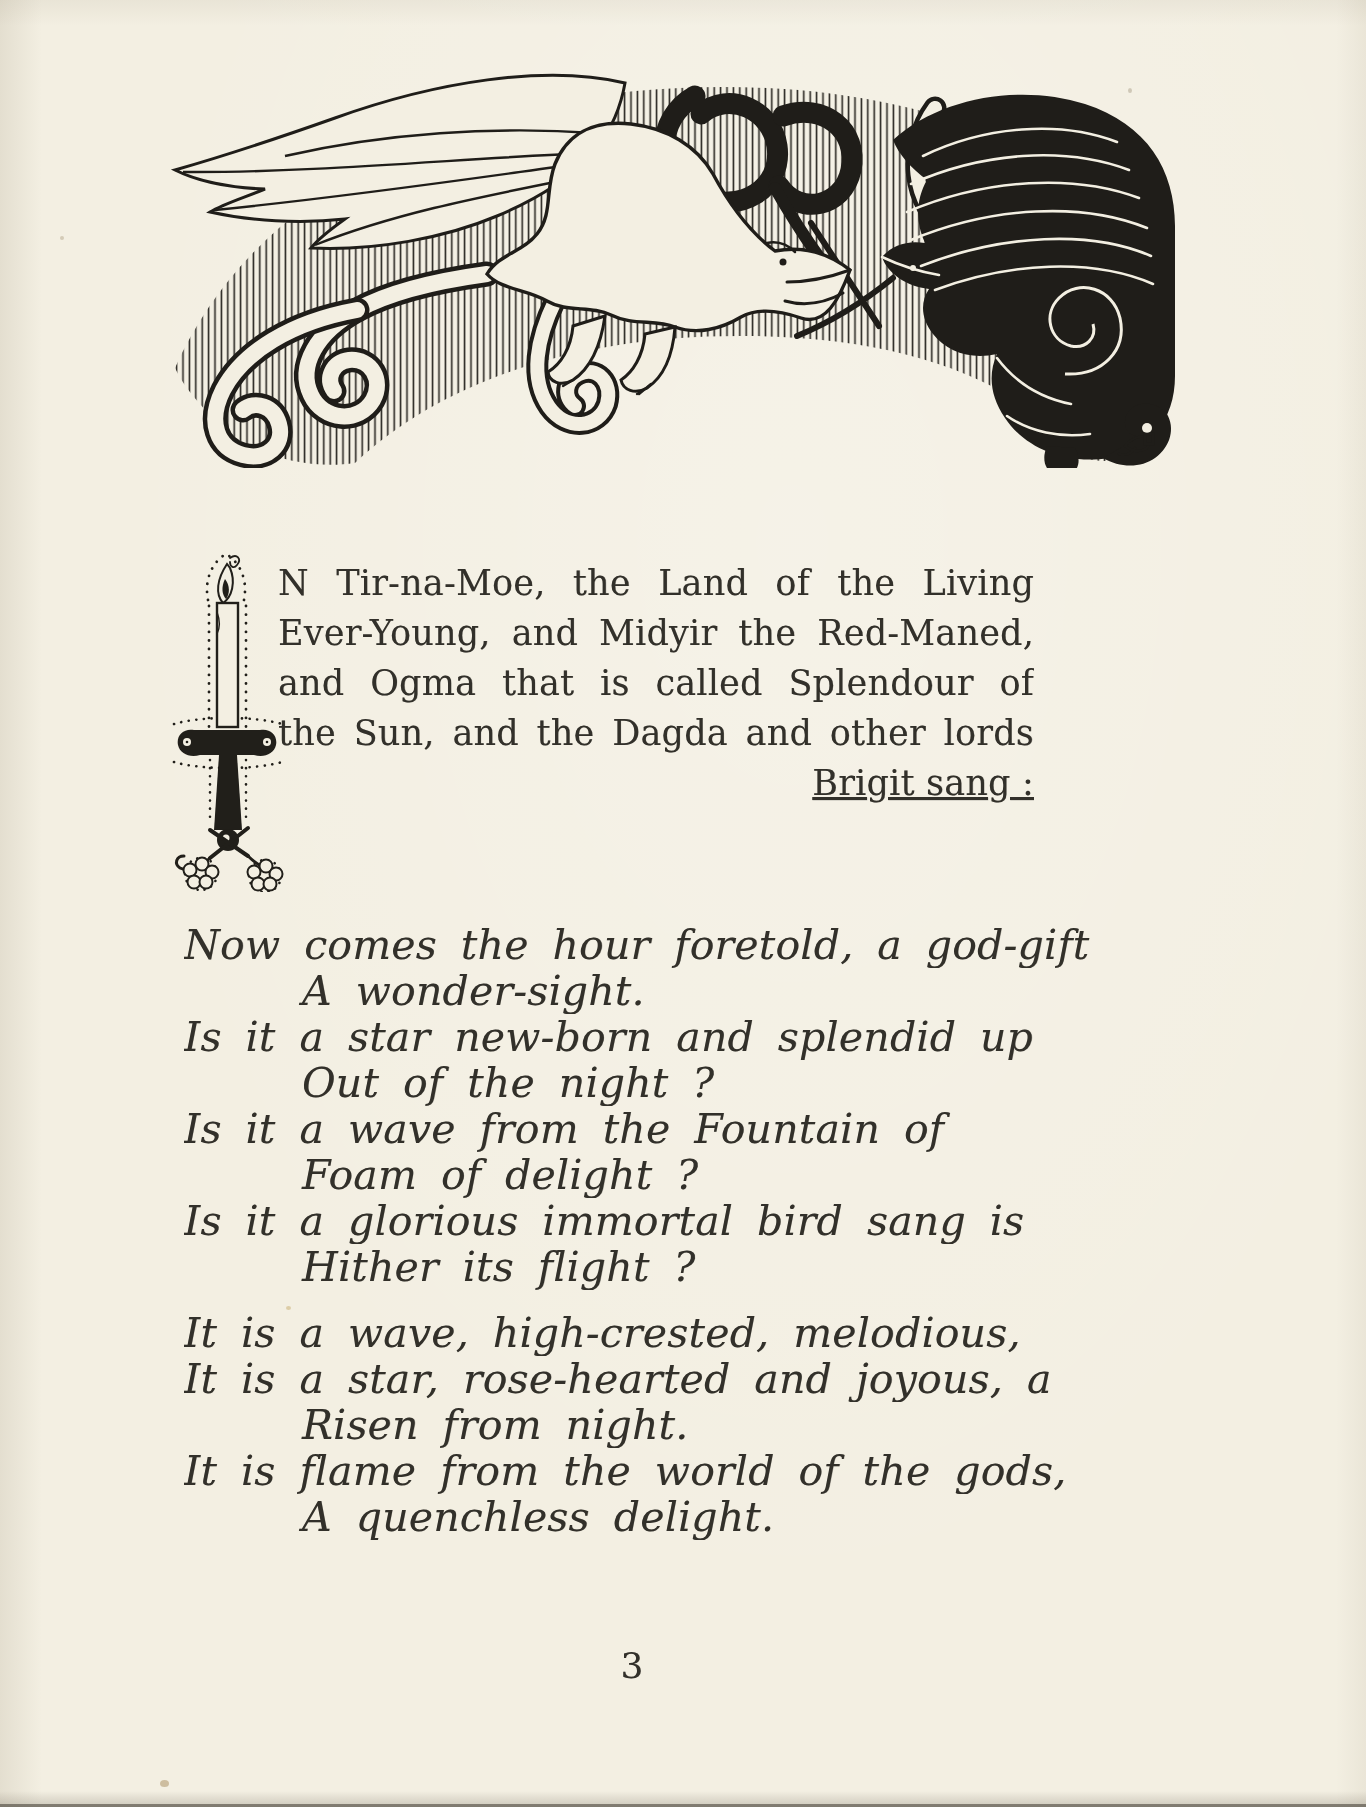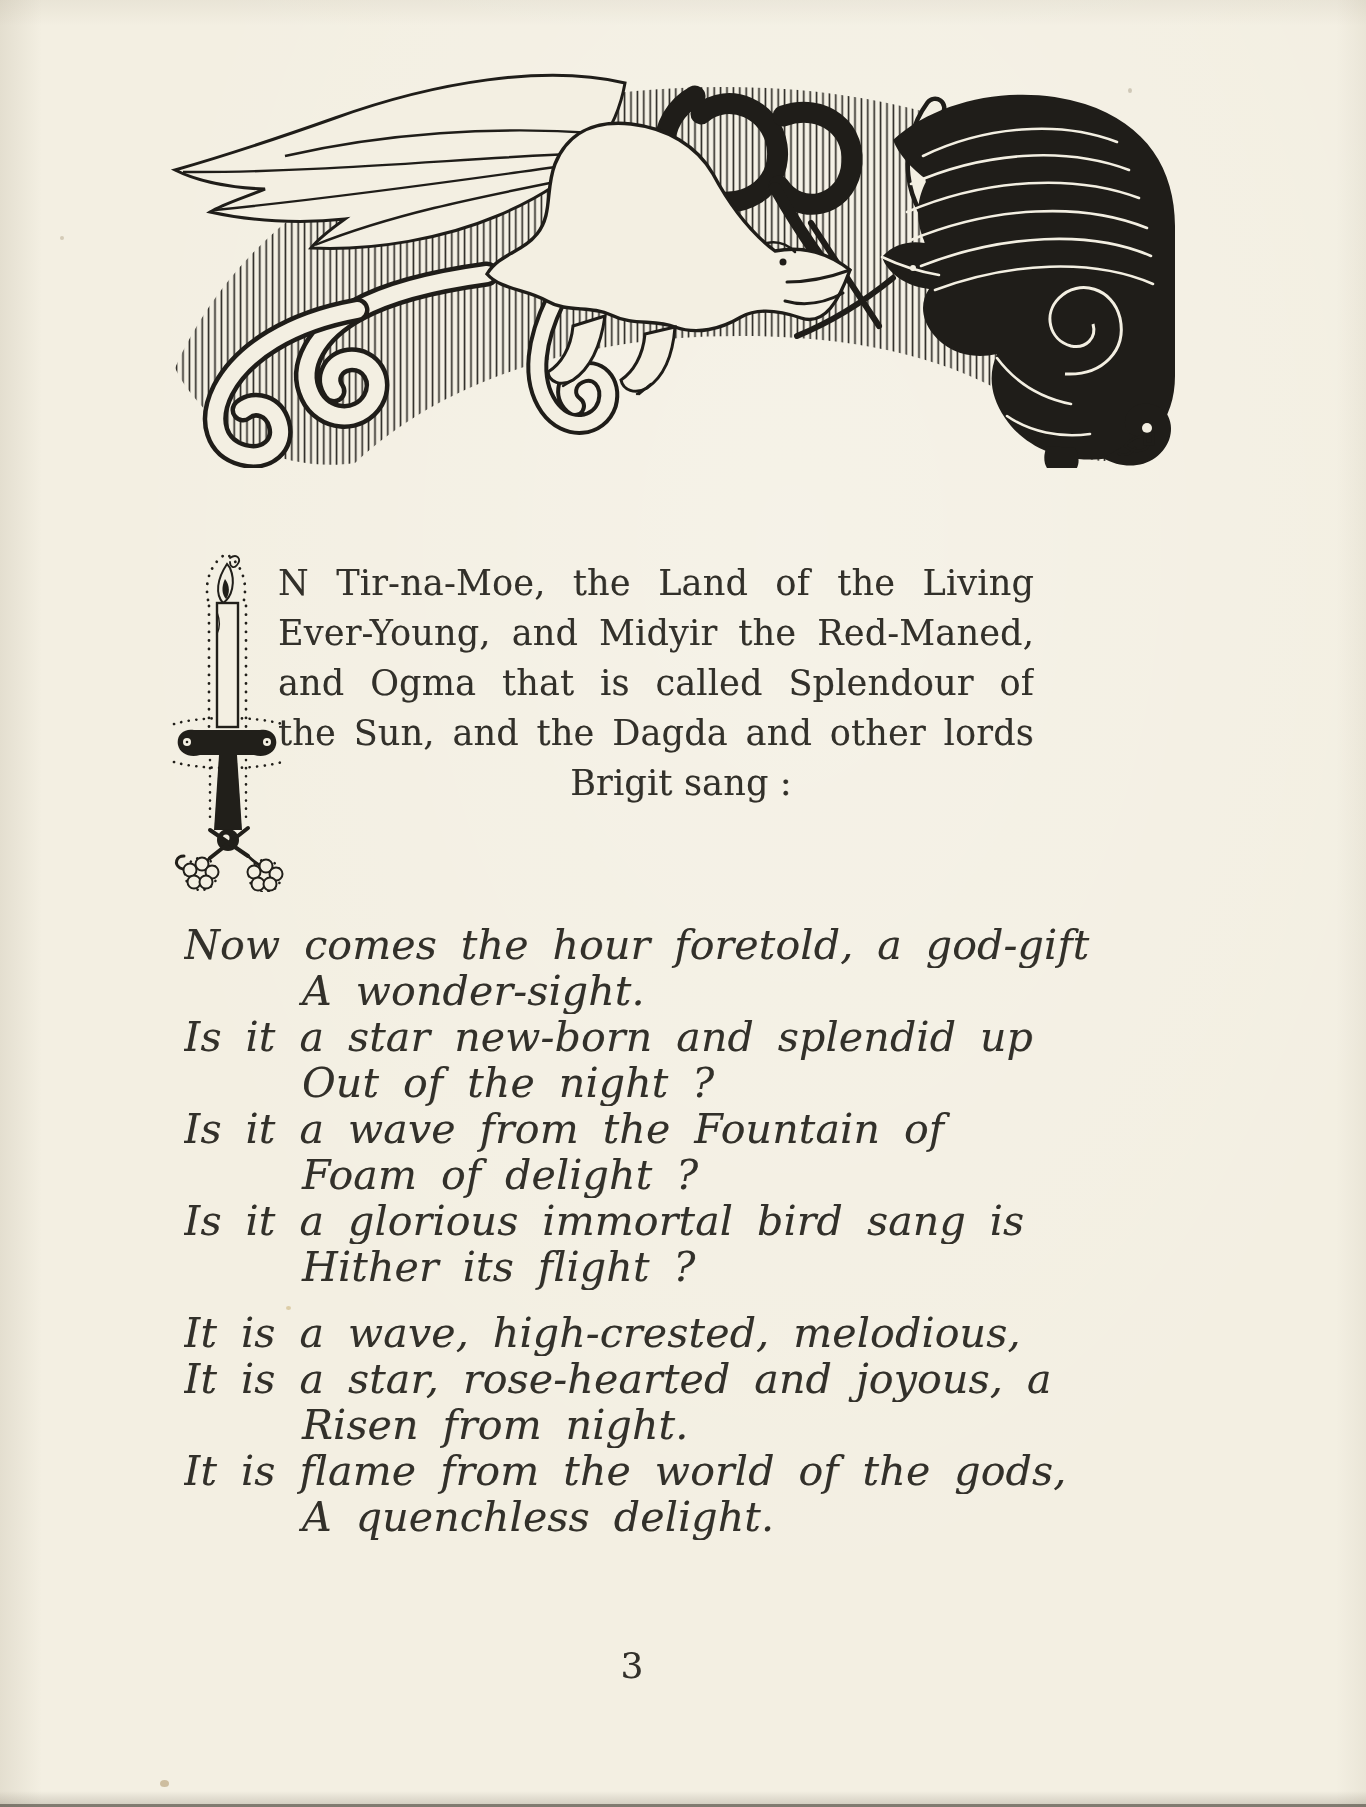--- a/index.html
+++ b/index.html
@@ -19,21 +19,21 @@
     background:#555046;opacity:.65;
   }
   .headpiece{position:absolute;left:135px;top:38px;}
   .dropcap{position:absolute;left:160px;top:552px;}
   .bodycopy{
     position:absolute;left:256px;top:558px;width:778px;
     font-size:35px;line-height:50px;letter-spacing:.2px;
     text-shadow:.3px .4px .6px rgba(43,40,34,.35);
   }
   .bline{height:50px;text-align:justify;text-align-last:justify;overflow:hidden;margin-left:22px;}
-  .bline.tagline{text-align:center;text-align-last:auto;padding-left:50px;}
+  .bline.tagline{text-align:right;text-align-last:auto;padding-left:50px;text-decoration:underline;}
   .poem{
     position:absolute;left:184px;top:922px;width:912px;
     font-style:italic;font-size:41px;line-height:46px;word-spacing:.26em;
     letter-spacing:.2px;text-shadow:.3px .4px .6px rgba(43,40,34,.32);
   }
   .pline{height:46px;overflow:hidden;}
   .pline.deep{padding-left:118px;}
   .pline.small{padding-left:38px;}
   .stanza.second{margin-top:20px;}
   .pageno{

